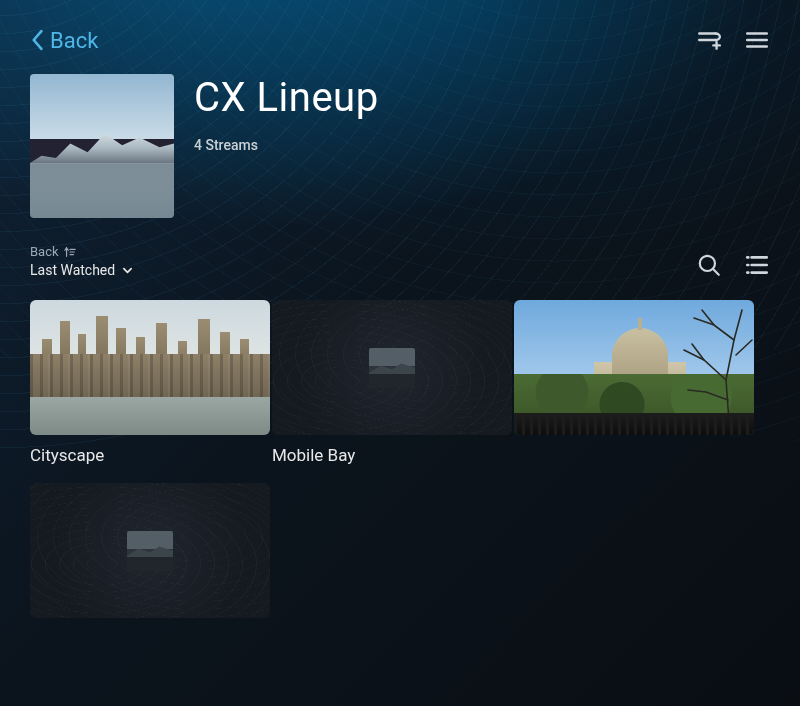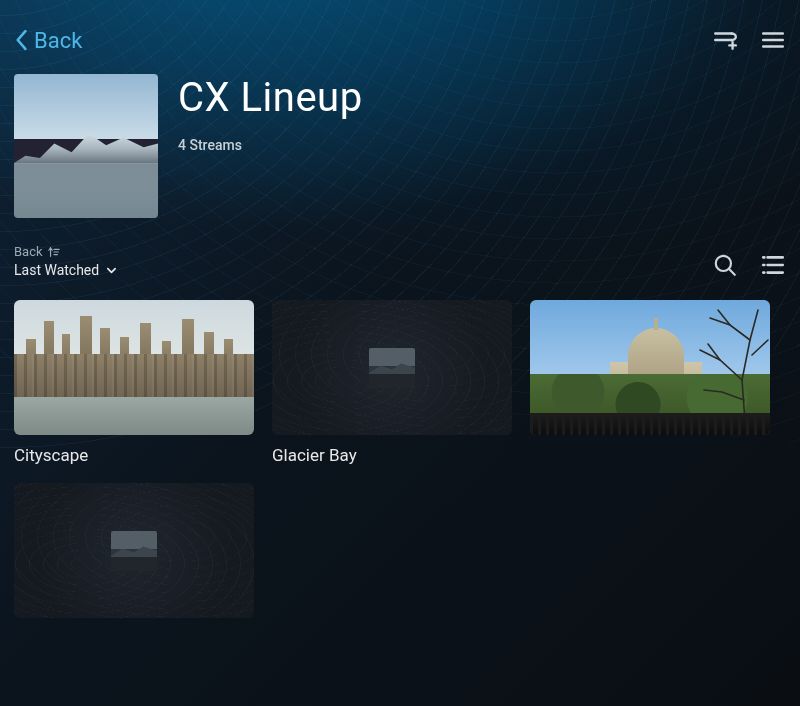--- a/index.html
+++ b/index.html
@@ -30,21 +30,21 @@
     background:
       repeating-radial-gradient(circle at 20% 0%, rgba(70,170,220,0.08) 0 1px, transparent 1px 18px);
     transform: rotate(-8deg);
   }
   .bg-waves::after{
     background:
       repeating-radial-gradient(circle at 60% -10%, rgba(50,150,200,0.06) 0 1px, transparent 1px 22px);
     transform: rotate(6deg);
   }
 
-  .app { position: relative; z-index: 1; padding: 20px 14px; }
+  .app { position: relative; z-index: 1; padding: 20px 30px; }
 
   
   .topbar { display:flex; justify-content:space-between; align-items:center; height:40px; }
   .back-link { display:flex; align-items:center; gap:6px; color:#4fb7e8; font-size:22px; cursor:pointer; }
   .back-link svg { width:14px; height:22px; }
   .topbar-right { display:flex; gap:22px; align-items:center; }
   .icon-btn { width:26px; height:26px; display:flex; align-items:center; justify-content:center; cursor:pointer; color:#cfd6dc; }
   .icon-btn svg { width:100%; height:100%; }
 
   
@@ -71,21 +71,21 @@
   .tools-row { display:flex; justify-content:space-between; align-items:flex-end; margin-top:26px; }
   .sort-block .sort-label { font-size:13px; color:#9aa9b3; display:flex; align-items:center; gap:5px; }
   .sort-block .sort-label svg { width:12px; height:12px; }
   .sort-value { display:flex; align-items:center; gap:7px; font-size:14px; color:#e8e8e8; margin-top:3px; cursor:pointer; }
   .sort-value svg { width:11px; height:11px; }
   .tools-right { display:flex; gap:22px; align-items:center; }
   .tool-btn { width:26px; height:26px; color:#cfd6dc; cursor:pointer; display:flex; align-items:center; justify-content:center;}
   .tool-btn svg { width:100%; height:100%; }
 
   
-  .grid { display:grid; grid-template-columns: repeat(3, 240px); gap:18px 18px; margin-top:22px; }
+  .grid { display:grid; grid-template-columns: repeat(3, 240px); gap:18px 2px; margin-top:22px; }
   .card { width:240px; }
   .thumb { width:240px; height:135px; border-radius:6px; overflow:hidden; background:#1a2028; position:relative; cursor:pointer; }
   .card-label { font-size:17px; color:#e8e8e8; margin-top:10px; font-weight:400; } 
 
   
   .thumb.city .sky { position:absolute; inset:0 0 45% 0; background:linear-gradient(#cdd9df,#e3e7e4); }
   .thumb.city .bld { position:absolute; inset:40% 0 25% 0;
     background:
       linear-gradient(#8e8068,#6d6350);
   }
@@ -238,21 +238,21 @@
 
     <div class="card">
       <div class="thumb ph">
         <div class="waves"></div>
         <div class="mini">
           <div class="ms"></div>
             <div class="mm"></div>
             <div class="mw"></div>
         </div>
       </div>
-      <div class="card-label">Glacier Bay</div>
+      <div class="card-label">Mobile Bay</div>
     </div>
 
     <div class="card">
       <div class="thumb austin">
         <div class="sky"></div>
         <div class="bld"></div>
         <div class="dome"></div>
         <div class="trees"></div>
         <svg class="branches" viewBox="0 0 120 135">
           <g stroke="#2a2a24" stroke-width="1.6" fill="none" stroke-linecap="round">

